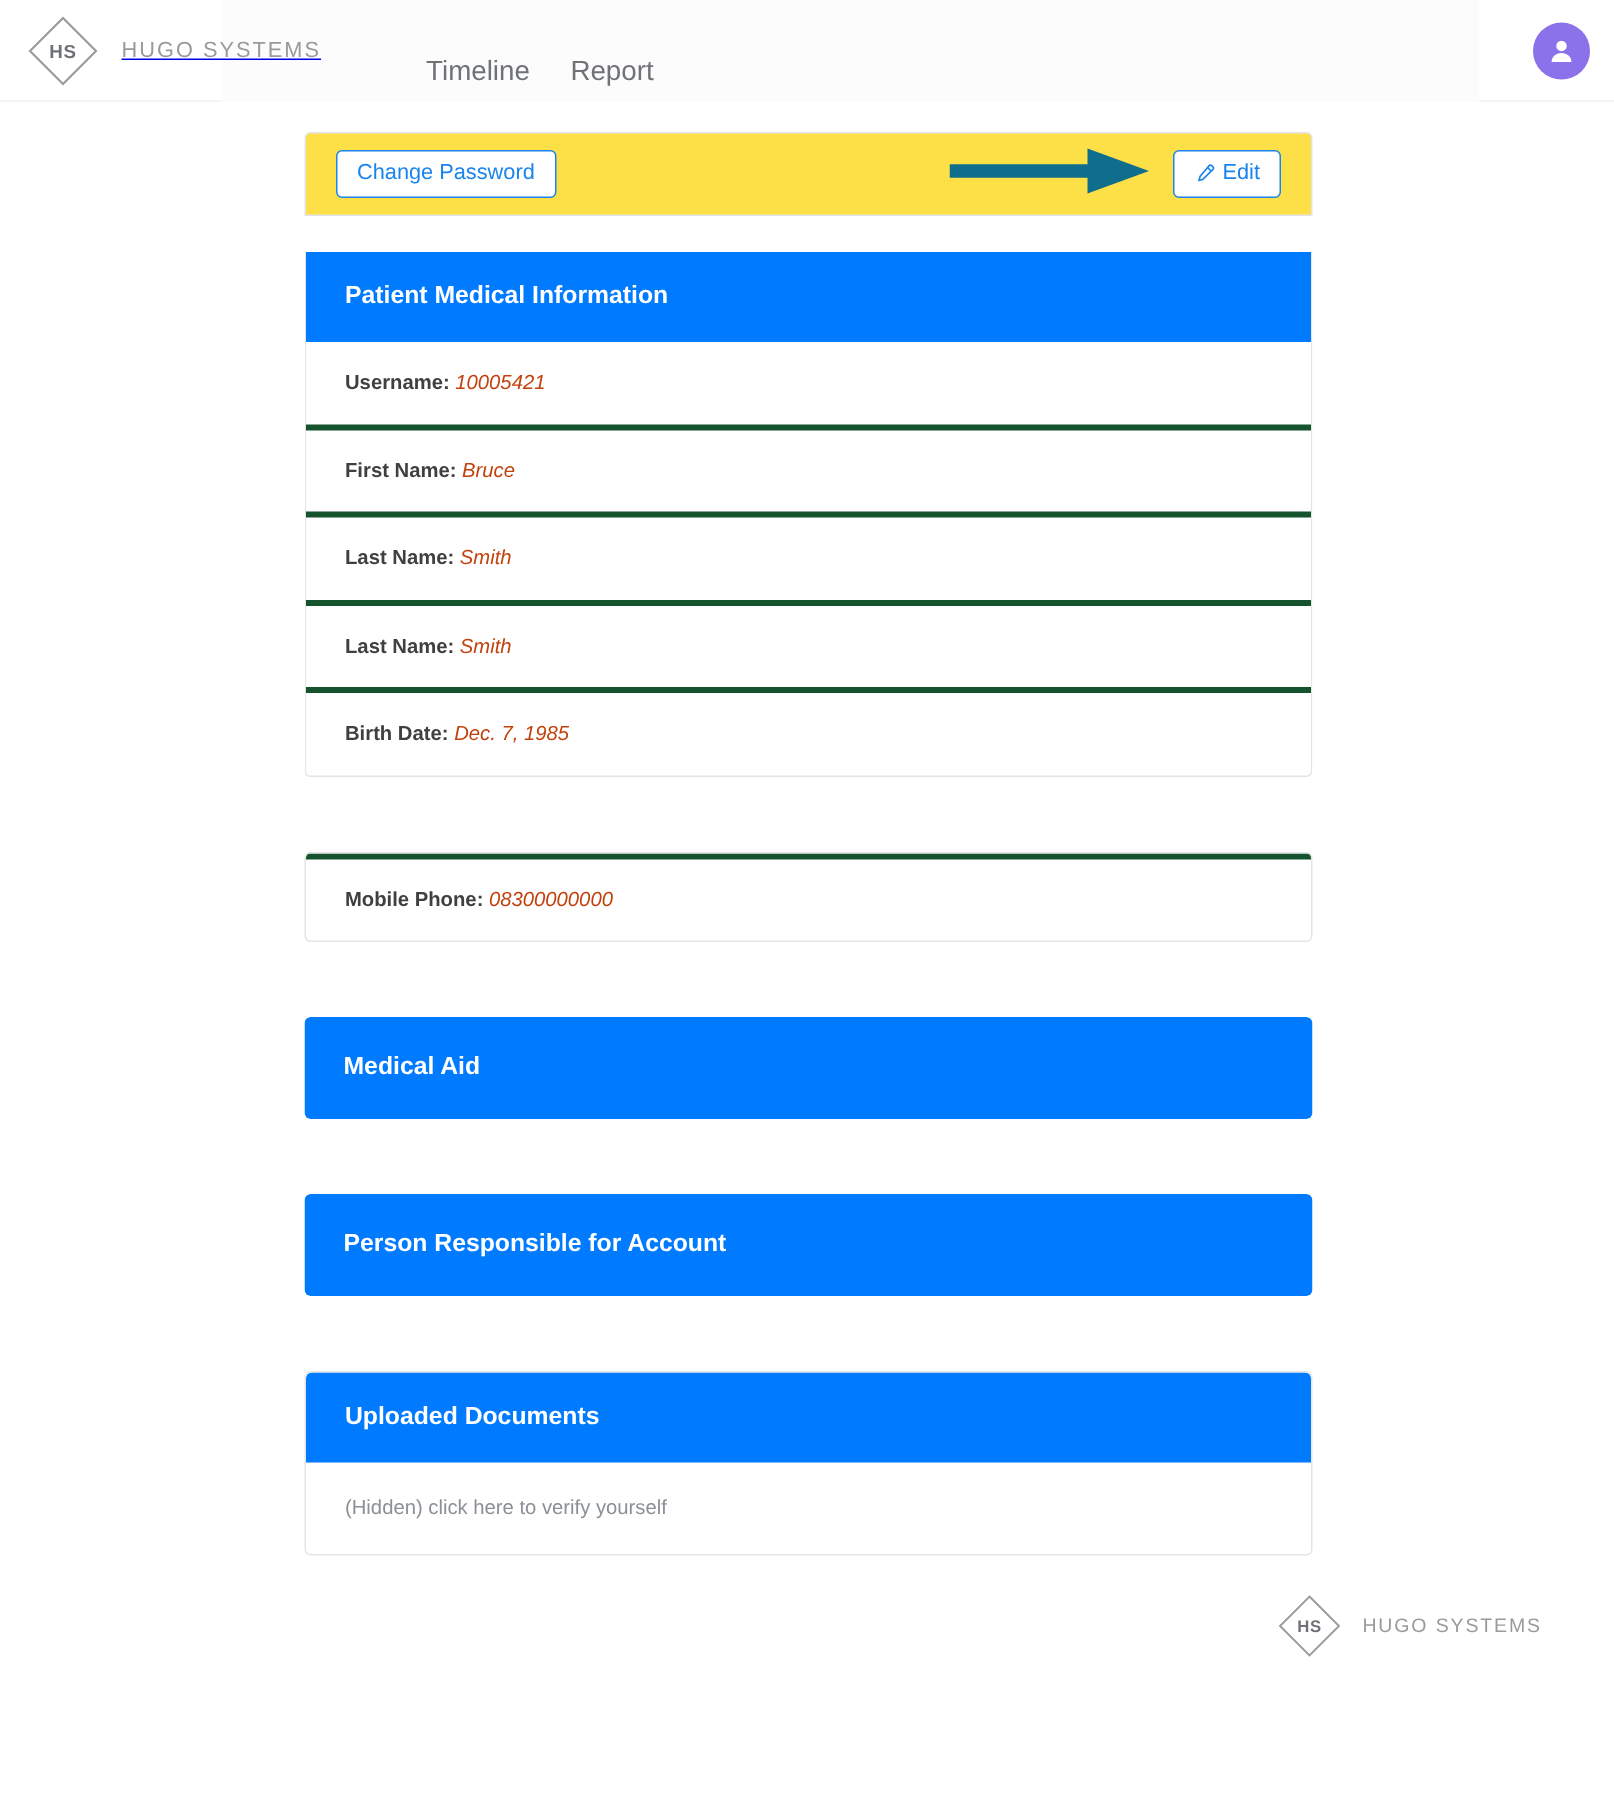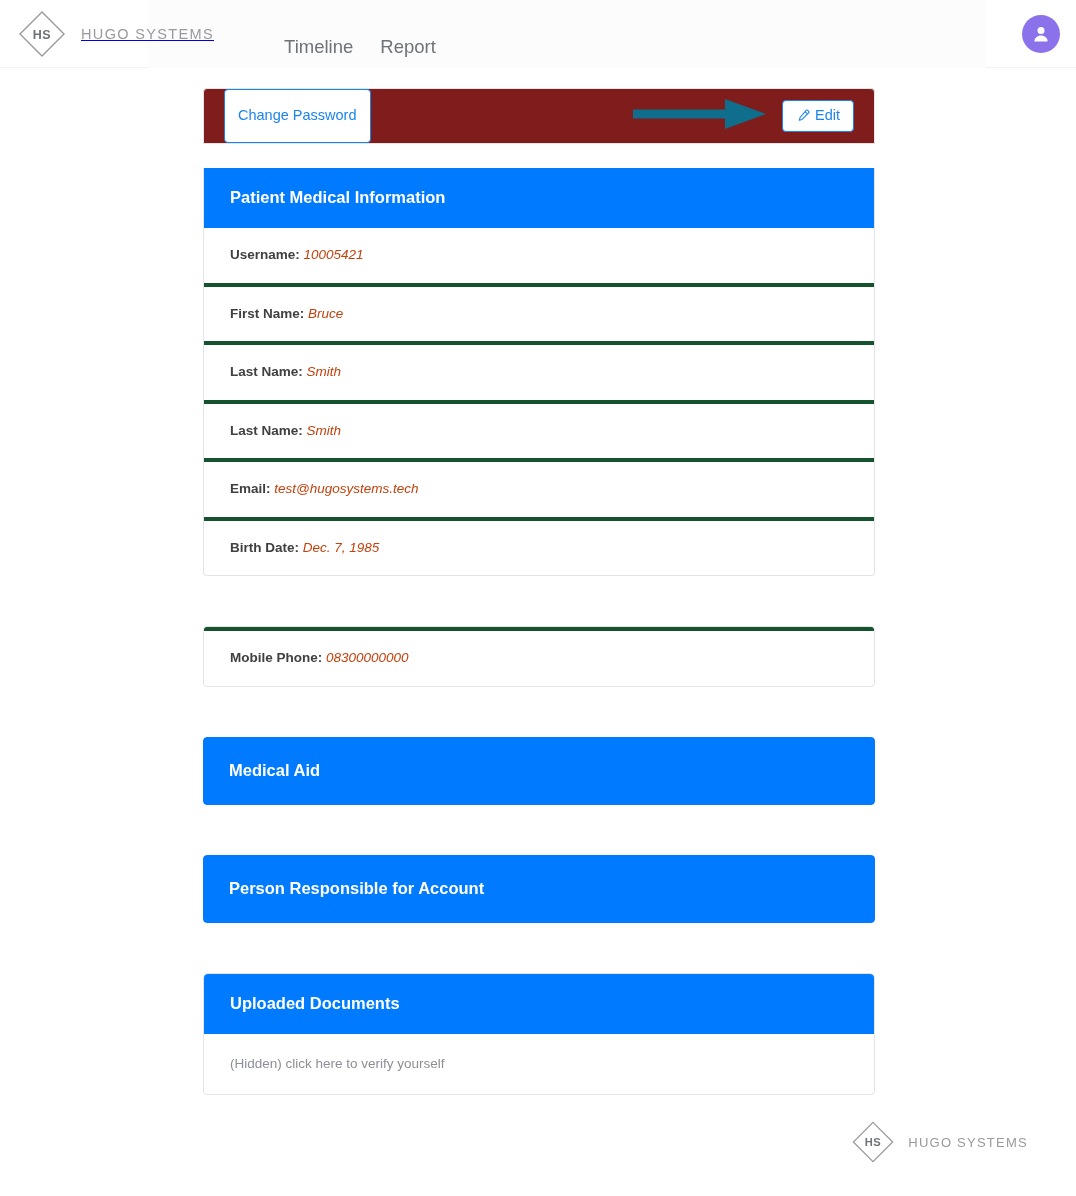--- a/index.html
+++ b/index.html
@@ -93,24 +93,25 @@
   .container {
     width: 672px;
     margin-left: 203px;
     padding-top: 20px;
   }
 
   
   .toolbar-card {
     position: relative;
     height: 56px;
-    background: #7f1d1d;
+    background: #fde047;
     border: 1px solid #e3e4e6;
     border-radius: 4px 4px 0 0;
     display: flex;
+    align-items: center;
     padding: 0 20px;
   }
   .btn-outline {
     border: 1px solid #1a84ee;
     background: #ffffff;
     color: #1a84ee;
     font-size: 14.5px;
     font-family: "Liberation Sans", sans-serif;
     border-radius: 4px;
     padding: 7px 13px 8px;
@@ -265,24 +266,20 @@
       </div>
       <div class="row-item">
         <span class="lbl">Last Name:</span>
         <span class="val">Smith</span>
       </div>
       <div class="row-item">
         <span class="lbl">Last Name:</span>
         <span class="val">Smith</span>
       </div>
       <div class="row-item">
-        <span class="lbl">Email:</span>
-        <span class="val">test@hugosystems.tech</span>
-      </div>
-      <div class="row-item">
         <span class="lbl">Birth Date:</span>
         <span class="val">Dec. 7, 1985</span>
       </div>
     </div>
 
     <div class="card standalone">
       <div class="row-item">
         <span class="lbl">Mobile Phone:</span>
         <span class="val">08300000000</span>
       </div>

